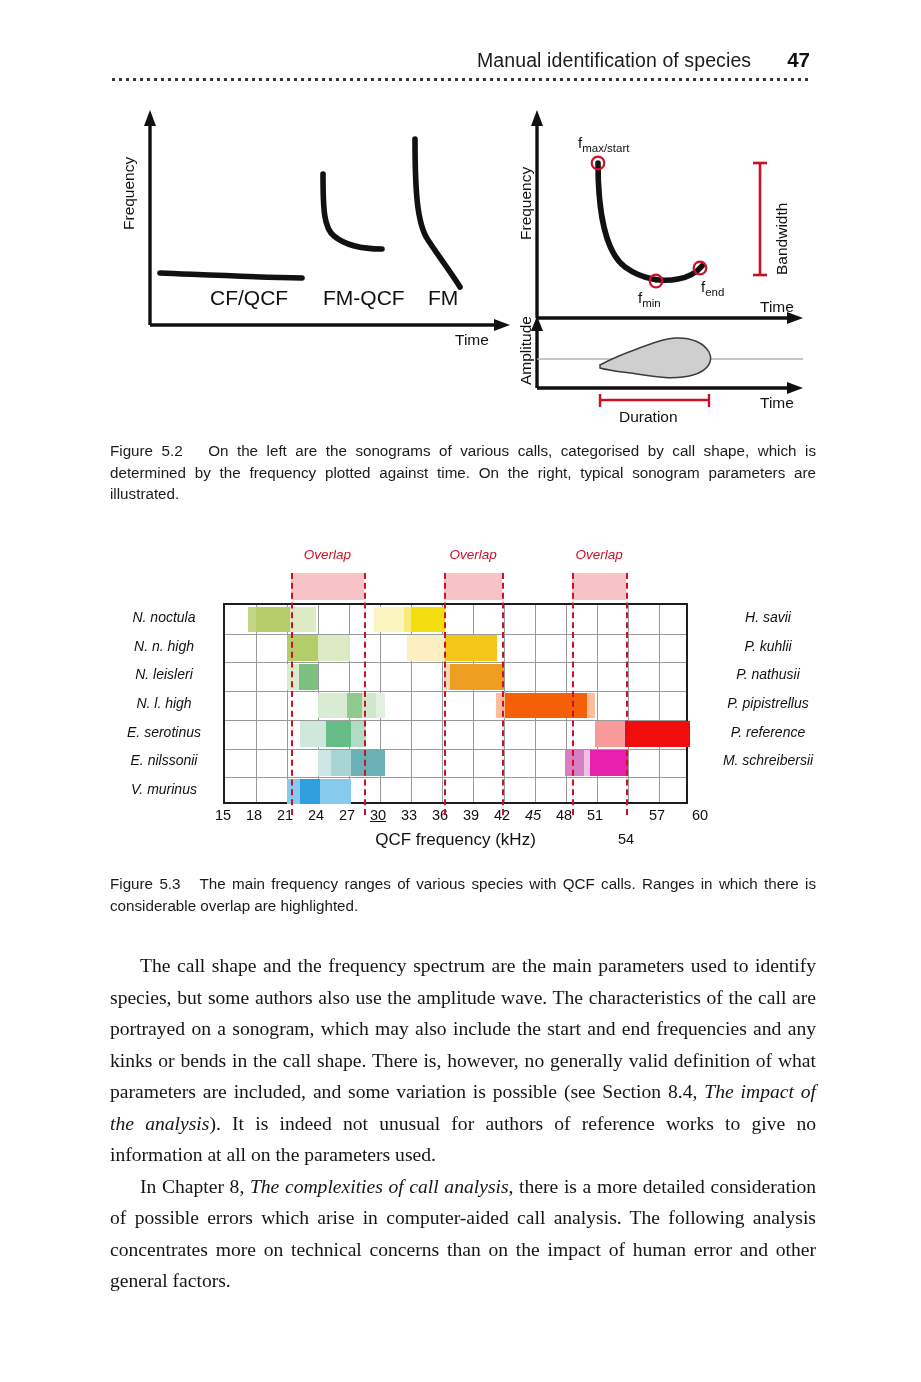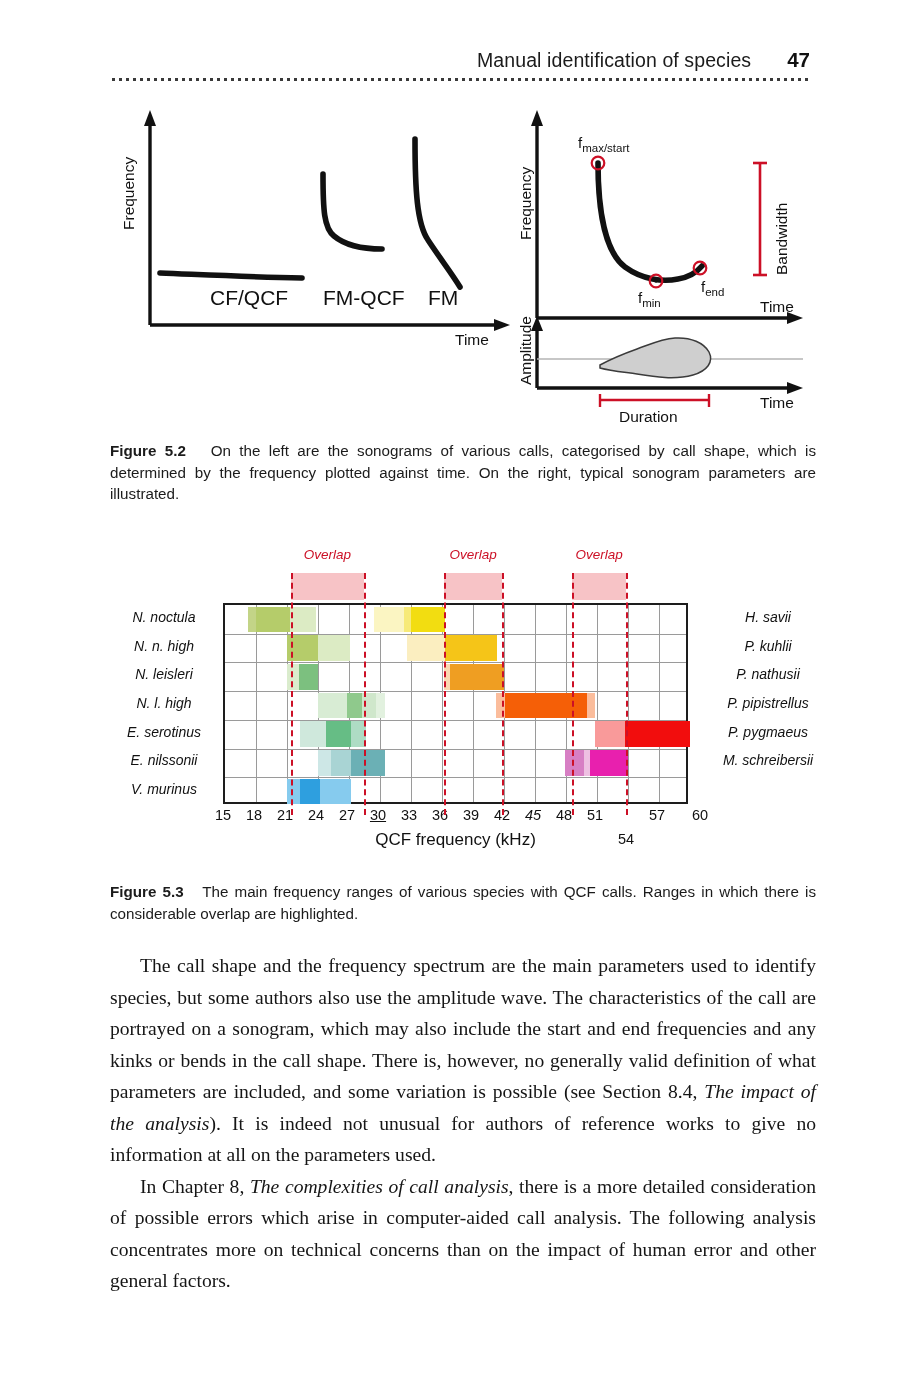--- a/index.html
+++ b/index.html
@@ -30,23 +30,23 @@
   
   .fig52{position:absolute;left:110px;top:100px;width:710px;height:325px;}
   .fig52 svg{display:block;}
 
   .caption{
     position:absolute;left:110px;width:706px;
     font-family:"Liberation Sans", sans-serif;
     font-size:15.2px;line-height:21.5px;color:#1b1b1b;
     text-align:justify;
   }
-  .caption b{font-weight:bold;}
+  .caption b{font-weight:normal;}
   .cap52{top:440px;}
-  .cap53{top:873px;margin-top:8px;}
+  .cap53{top:873px;}
 
   
   .fig53{position:absolute;left:110px;top:545px;width:710px;height:310px;}
 
   .chartwrap{position:absolute;left:0;top:0;width:710px;height:310px;}
 
   .ylabels-left,.ylabels-right{
     position:absolute;top:0;
     font-family:"Liberation Sans", sans-serif;
     font-style:italic;font-size:14px;color:#111;
@@ -196,21 +196,21 @@
           <div class="ylab">N. l. high</div>
           <div class="ylab">E. serotinus</div>
           <div class="ylab">E. nilssonii</div>
           <div class="ylab">V. murinus</div>
         </div>
       <div class="ylabels-right" id="ylabels-right" style="top: 58px;">
           <div class="ylab">H. savii</div>
           <div class="ylab">P. kuhlii</div>
           <div class="ylab">P. nathusii</div>
           <div class="ylab">P. pipistrellus</div>
-          <div class="ylab">P. pygmaeus</div>
+          <div class="ylab">P. reference</div>
           <div class="ylab">M. schreibersii</div>
         </div>
       <div id="overlaps">
           <div class="ovband" style="left: 181.2px; width: 72.3333px; background: rgb(247, 195, 198);"></div>
           <div class="dash" style="left: 181.2px; border-left-color: rgb(204, 16, 38);"></div>
           <div class="dash" style="left: 253.533px; border-left-color: rgb(204, 16, 38);"></div>
           <div class="ovlabel" style="left: 181.2px; width: 72.3333px;">Overlap</div>
           <div class="ovband" style="left: 334.133px; width: 57.8667px; background: rgb(247, 195, 198);"></div>
           <div class="dash" style="left: 334.133px; border-left-color: rgb(204, 16, 38);"></div>
           <div class="dash" style="left: 392px; border-left-color: rgb(204, 16, 38);"></div>

